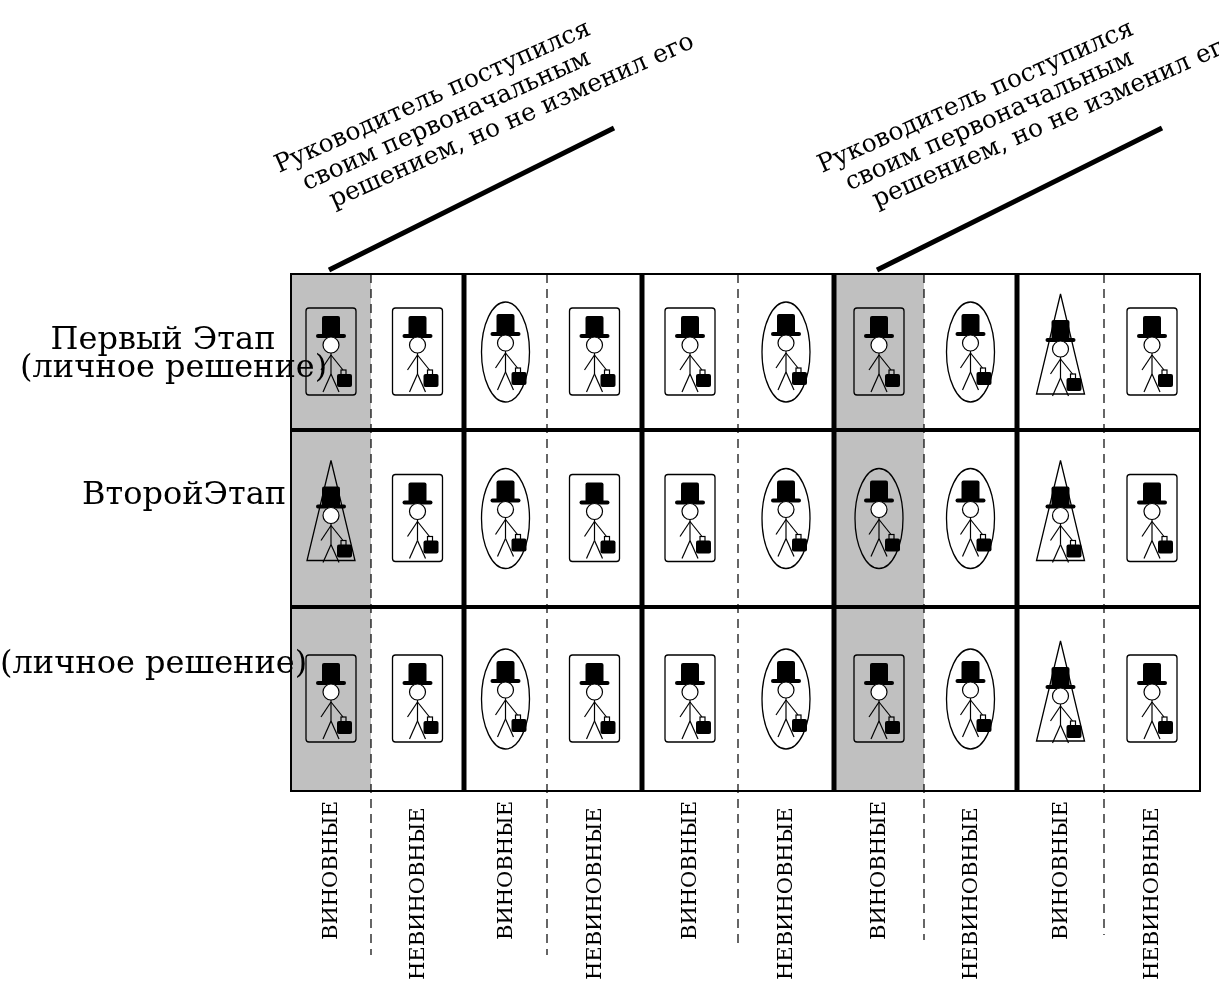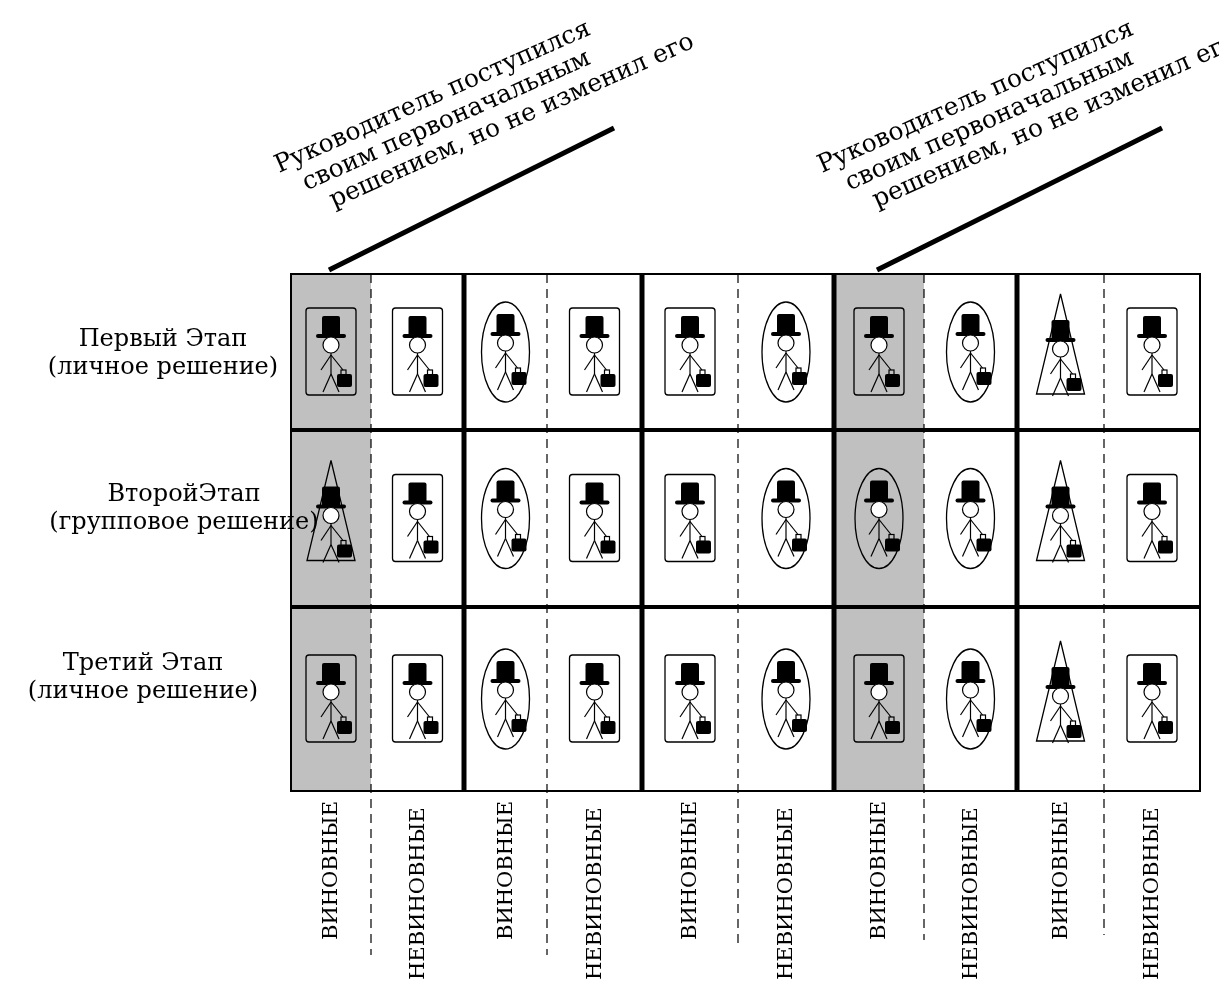--- a/index.html
+++ b/index.html
@@ -1,19 +1,19 @@
 <!DOCTYPE html>
 <html><head>
 <meta charset="utf-8">
 <style>
   html, body { margin: 0; padding: 0; background: #ffffff; }
   body { width: 1219px; height: 986px; position: relative; overflow: hidden;
          font-family: "DejaVu Serif", "Liberation Serif", serif; color: #000; }
   #stage { position: absolute; left: 0; top: 0; }
-  .row-label { position: absolute; text-align: center; font-size: 24px; line-height: 28px;
+  .row-label { position: absolute; text-align: center; font-size: 32px; line-height: 28px;
                font-family: "DejaVu Serif", "Liberation Serif", serif; white-space: nowrap; }
   .row-label span { display: block; }
   .col-label { position: absolute; font-size: 21px; white-space: nowrap;
                font-family: "DejaVu Serif", "Liberation Serif", serif;
                transform-origin: 0 0; transform: rotate(-90deg); }
   .annot { position: absolute; font-size: 25px; line-height: 27px; white-space: nowrap;
            font-family: "DejaVu Serif", "Liberation Serif", serif;
            transform-origin: 0 100%; transform: rotate(-24deg); }
   .annot span { display: block; }
 </style>
@@ -559,24 +559,22 @@
       <span style="padding-left: 0px;">Руководитель поступился</span>
       <span style="padding-left: 18px;">своим первоначальным</span>
       <span style="padding-left: 36px;">решением, но не изменил его</span>
     </div>
     <div class="row-label" style="width: 286px; left: 20px; top: 324px;">
       <span>Первый Этап</span>
       <span>(личное решение)</span>
     </div>
     <div class="row-label" style="width: 286px; left: 0px; top: 479px; padding-left: 41px;">
       <span>ВторойЭтап</span>
-      <span>(групповое решение)</span>
     </div>
     <div class="row-label" style="width: 286px; left: 0px; top: 648px;">
-      <span>Третий Этап</span>
       <span>(личное решение)</span>
     </div>
     <div class="col-label" style="left: 318px; top: 940px;">ВИНОВНЫЕ</div>
     <div class="col-label" style="left: 404.5px; top: 980px;">НЕВИНОВНЫЕ</div>
     <div class="col-label" style="left: 492.5px; top: 940px;">ВИНОВНЫЕ</div>
     <div class="col-label" style="left: 581.5px; top: 980px;">НЕВИНОВНЫЕ</div>
     <div class="col-label" style="left: 677px; top: 940px;">ВИНОВНЫЕ</div>
     <div class="col-label" style="left: 773px; top: 980px;">НЕВИНОВНЫЕ</div>
     <div class="col-label" style="left: 866px; top: 940px;">ВИНОВНЫЕ</div>
     <div class="col-label" style="left: 957.5px; top: 980px;">НЕВИНОВНЫЕ</div>

